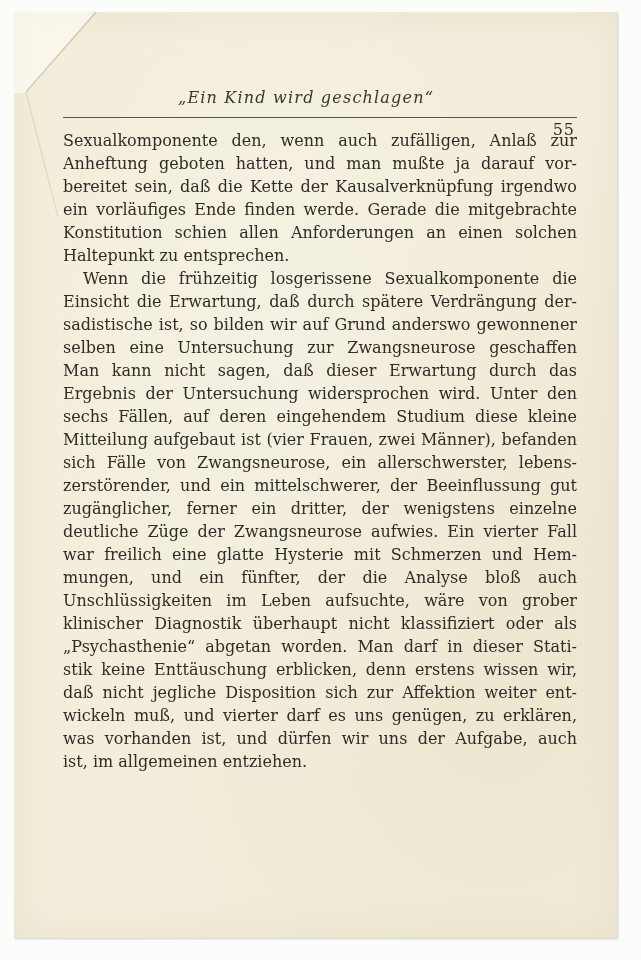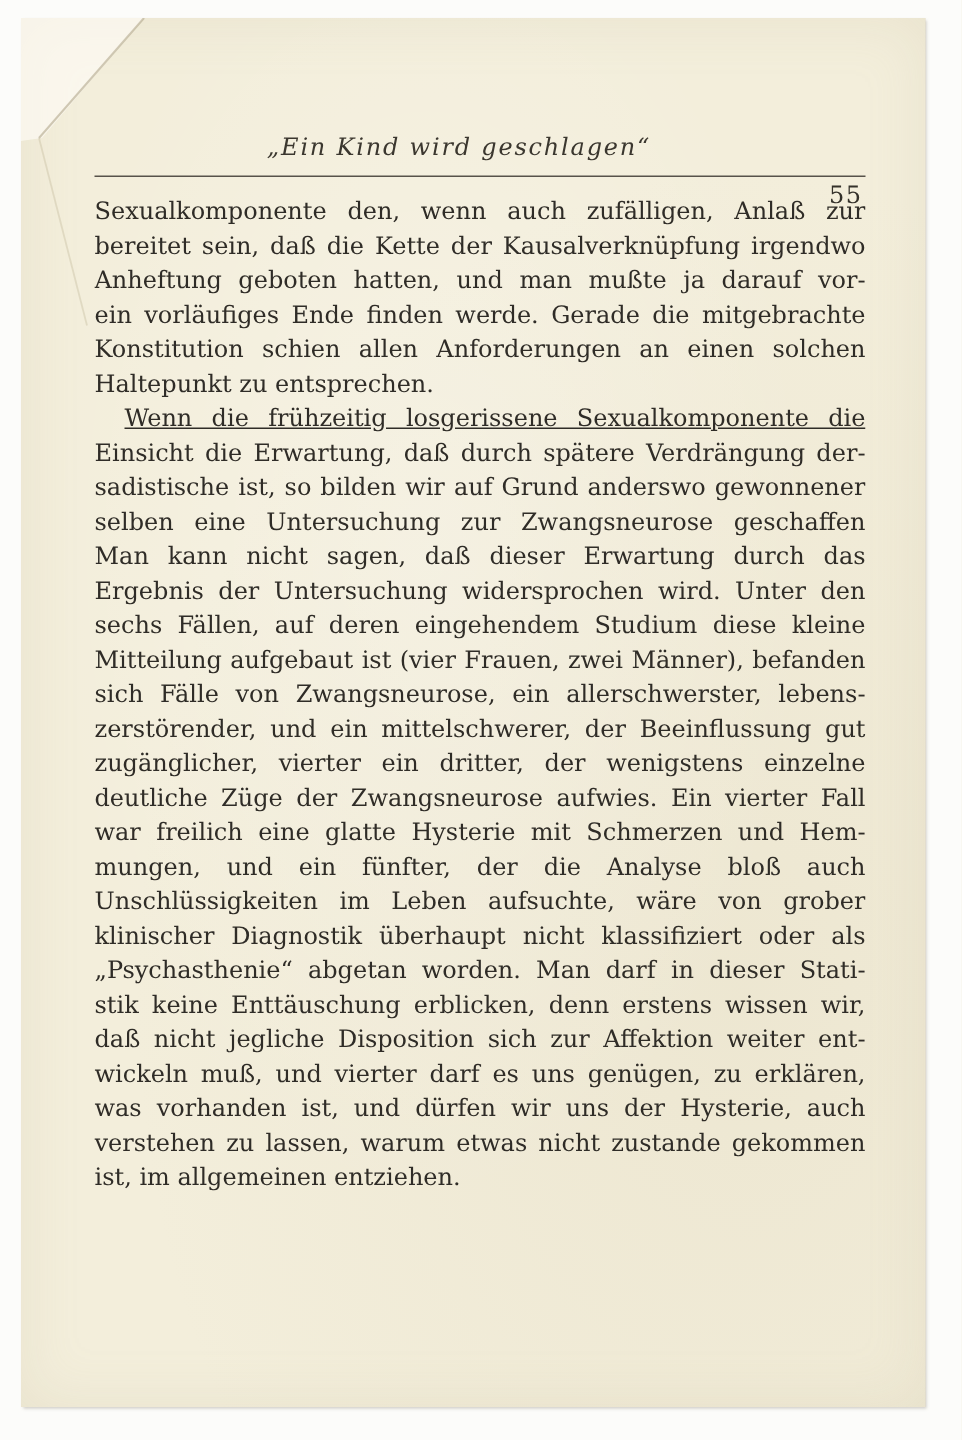--- a/index.html
+++ b/index.html
@@ -83,21 +83,21 @@
   .paragraph { margin: 0; }
   .line {
     height: 23px;
     line-height: 23px;
     text-align: justify;
     text-align-last: justify;
     white-space: normal;
     overflow: hidden;
   }
   .line.flush { text-align-last: left; }
-  .line.indent { text-indent: 20px; text-decoration: underline; }
+  .line.indent { text-indent: 20px; }
 </style>
 </head>
 <body>
 
 <div class="stage">
   <div class="scan">
 
     <div class="fold">
       <svg width="140" height="210" viewBox="0 0 140 210">
         <polygon points="0,0 82,0 14,80 0,82" fill="rgba(253,251,244,0.68)"></polygon>
@@ -109,47 +109,46 @@
     <div class="header">
       <span class="running-title">„Ein Kind wird geschlagen“</span>
       <span class="page-number">55</span>
     </div>
 
     <div class="rule"></div>
 
     <div class="body">
         <div class="paragraph">
           <div class="line">Sexualkomponente den, wenn auch zufälligen, Anlaß zur</div>
+          <div class="line">Anheftung geboten hatten, und man mußte ja darauf vor-</div>
           <div class="line">bereitet sein, daß die Kette der Kausalverknüpfung irgendwo</div>
-          <div class="line">Anheftung geboten hatten, und man mußte ja darauf vor-</div>
           <div class="line">ein vorläufiges Ende finden werde. Gerade die mitgebrachte</div>
           <div class="line">Konstitution schien allen Anforderungen an einen solchen</div>
           <div class="line flush">Haltepunkt zu entsprechen.</div>
         </div>
         <div class="paragraph">
           <div class="line indent">Wenn die frühzeitig losgerissene Sexualkomponente die</div>
           <div class="line">Einsicht die Erwartung, daß durch spätere Verdrängung der-</div>
           <div class="line">sadistische ist, so bilden wir auf Grund anderswo gewonnener</div>
           <div class="line">selben eine Untersuchung zur Zwangsneurose geschaffen werde.</div>
           <div class="line">Man kann nicht sagen, daß dieser Erwartung durch das</div>
           <div class="line">Ergebnis der Untersuchung widersprochen wird. Unter den</div>
           <div class="line">sechs Fällen, auf deren eingehendem Studium diese kleine</div>
           <div class="line">Mitteilung aufgebaut ist (vier Frauen, zwei Männer), befanden</div>
           <div class="line">sich Fälle von Zwangsneurose, ein allerschwerster, lebens-</div>
           <div class="line">zerstörender, und ein mittelschwerer, der Beeinflussung gut</div>
-          <div class="line">zugänglicher, vierter ein dritter, der wenigstens einzelne</div>
+          <div class="line">zugänglicher, ferner ein dritter, der wenigstens einzelne</div>
           <div class="line">deutliche Züge der Zwangsneurose aufwies. Ein vierter Fall</div>
           <div class="line">war freilich eine glatte Hysterie mit Schmerzen und Hem-</div>
           <div class="line">mungen, und ein fünfter, der die Analyse bloß auch</div>
           <div class="line">Unschlüssigkeiten im Leben aufsuchte, wäre von grober</div>
           <div class="line">klinischer Diagnostik überhaupt nicht klassifiziert oder als</div>
           <div class="line">„Psychasthenie“ abgetan worden. Man darf in dieser Stati-</div>
           <div class="line">stik keine Enttäuschung erblicken, denn erstens wissen wir,</div>
           <div class="line">daß nicht jegliche Disposition sich zur Affektion weiter ent-</div>
           <div class="line">wickeln muß, und vierter darf es uns genügen, zu erklären,</div>
-          <div class="line">was vorhanden ist, und dürfen wir uns der Hysterie, auch</div>
-          <div class="line">verstehen zu lassen, warum etwas nicht zustande gekommen</div>
+          <div class="line">was vorhanden ist, und dürfen wir uns der Aufgabe, auch</div>
           <div class="line flush">ist, im allgemeinen entziehen.</div>
         </div>
       </div>
 
   </div>
 </div>
 
 </body></html>

